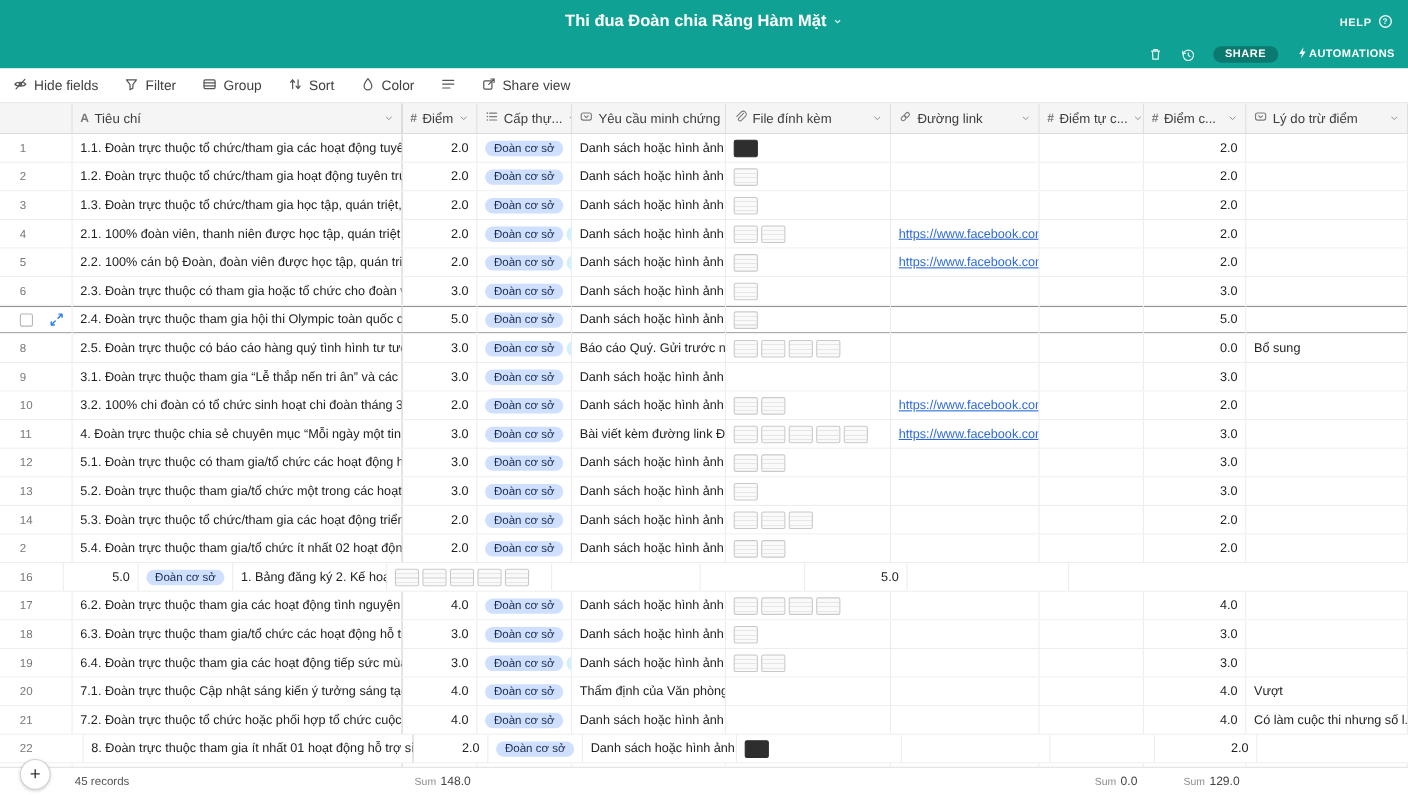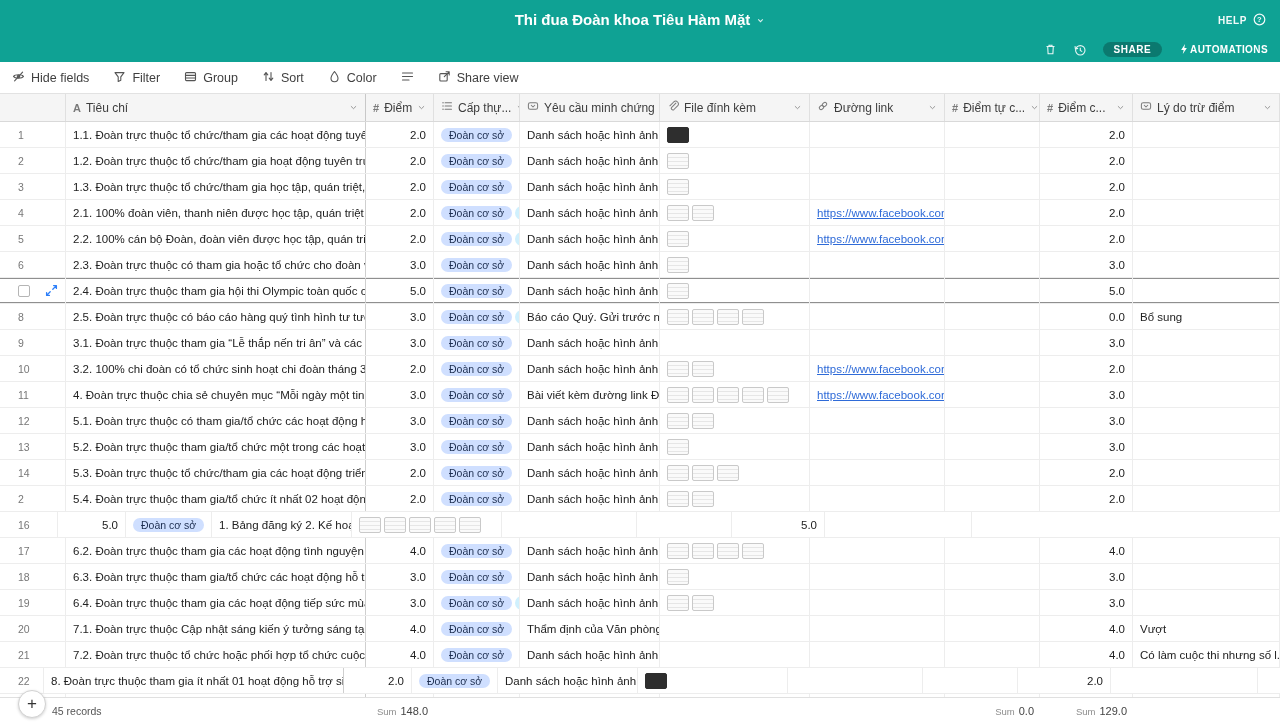--- a/index.html
+++ b/index.html
@@ -50,40 +50,40 @@
   .pill.c2 { background:var(--pill-cyan,#d0f0fd); color:var(--pill-cyan-text,#053a4f); padding:1px 5px; }
   .thumb { flex:none; width:22px; height:16px; border:1px solid #c9c9c9; border-radius:2px;
     background:repeating-linear-gradient(#fafafa 0 3px,#e6e6e6 3px 4px); }
   .thumb.dark { background:#2e2e2e; border-color:#2e2e2e; }
   .cell a { color:var(--link,#2f6bd8); text-decoration:underline; cursor:pointer; }
   .checkbox { width:12px; height:12px; border:1px solid #b5b5b5; border-radius:2px; background:#fff; flex:none; cursor:pointer; }
 
   
   .bottom-bar { position:absolute; left:0; right:0; bottom:0; height:26px; background:#fff;
     border-top:1px solid #e0e0e0; z-index:4; }
-  .records { position:absolute; left:52px; bottom:6px; font-size:10.5px; color:#555; }
+  .records { position:absolute; left:68px; bottom:6px; font-size:10.5px; color:#555; }
   .add-record { position:absolute; left:18px; bottom:5px; width:28px; height:28px; border-radius:50%;
     background:#fff; border:1px solid #d2d2d2; box-shadow:0 1px 3px rgba(0,0,0,.18);
     display:flex; align-items:center; justify-content:center; font-size:17px; color:#333;
     cursor:pointer; z-index:6; }
   .sum { position:absolute; bottom:0; height:26px; line-height:26px; text-align:right; cursor:pointer; }
   .sum .sum-label { font-size:9.5px; color:#8d8d8d; margin-right:4px; }
   .sum .sum-value { font-size:11px; color:#444; }
   .sum-diem   { left:368px; width:60px; }
   .sum-tucham { left:947px; width:87px; }
   .sum-chot   { left:1042px; width:85px; }
 </style>
 </head>
 <body>
 
 <div class="app">
 
   <header class="topbar">
     <div class="title-wrap">
-      <span>Thi đua Đoàn khoa Tiêu Hàm Mặt</span>
+      <span>Thi đua Đoàn chia Răng Hàm Mặt</span>
       <span>
         <svg width="9" height="9" viewBox="0 0 13 13" fill="none" stroke="#fff" stroke-width="1.6">
             <path d="M3.2 5 6.5 8.2 9.8 5"></path>
           </svg>
       </span>
     </div>
     <div class="help-btn">
       <span>HELP</span>
       <span>
         <svg width="13" height="13" viewBox="0 0 13 13" fill="none" stroke="#fff" stroke-width="1.2">
@@ -928,21 +928,21 @@
           <span></span>
         </div>
         <div class="cell num" style="width: 93px;">
           <span>4.0</span>
         </div>
         <div class="cell" style="width: 147px;">
           <span>Có làm cuộc thi nhưng số l...</span>
         </div>
       </div>
       <div class="row">
-        <div class="cell rownum" style="width: 44px;">
+        <div class="cell rownum" style="width: 76px;">
           <span>22</span>
         </div>
         <div class="cell frozen" style="width: 300px;">
           <span>8. Đoàn trực thuộc tham gia ít nhất 01 hoạt động hỗ trợ sin...</span>
         </div>
         <div class="cell num" style="width: 68px;">
           <span>2.0</span>
         </div>
         <div class="cell" style="width: 86px;">
           <span class="pill">Đoàn cơ sở</span>

